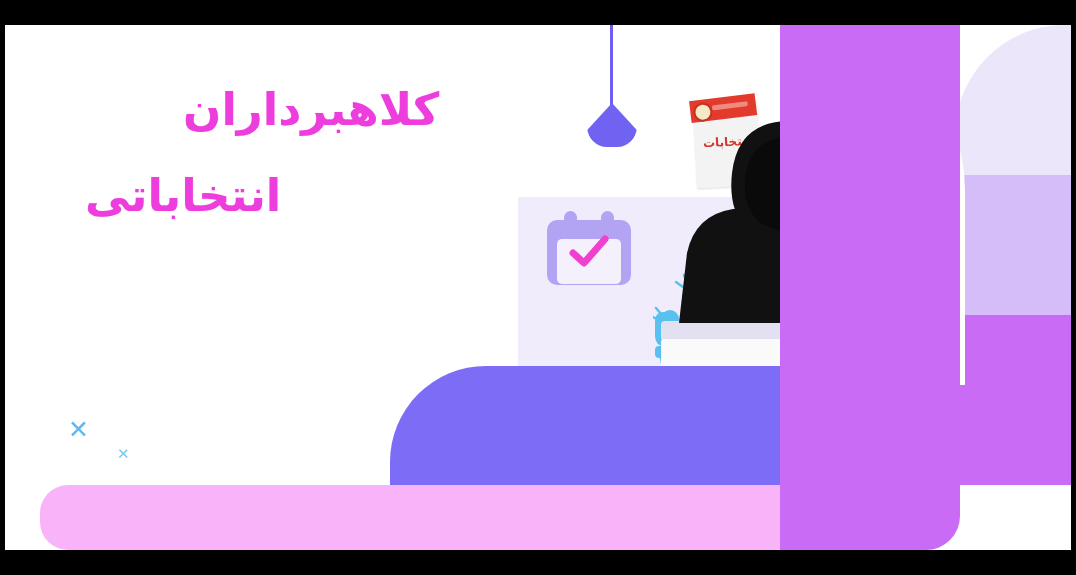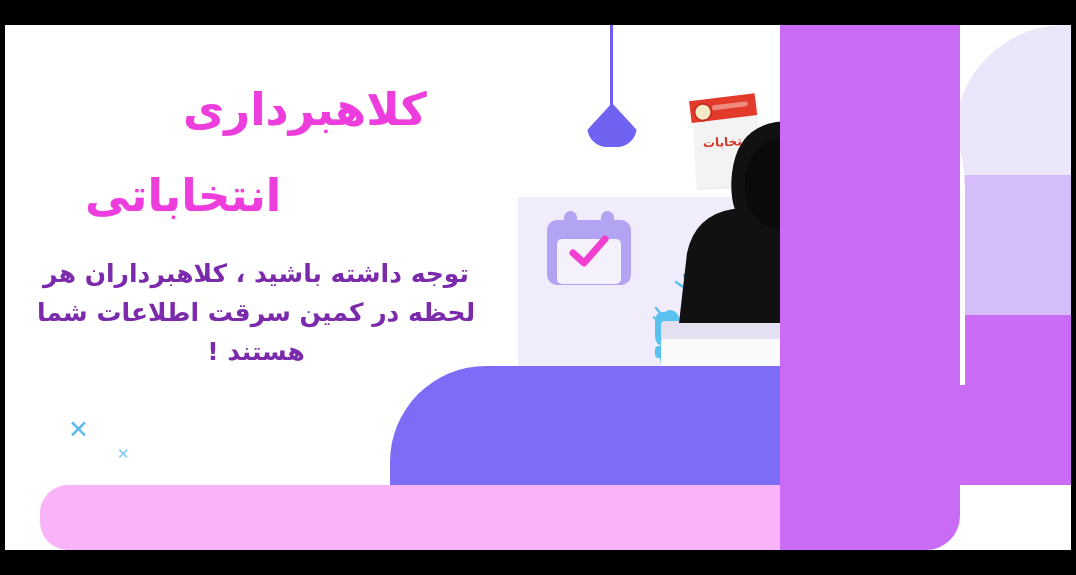--- a/index.html
+++ b/index.html
@@ -105,25 +105,24 @@
              border-bottom-left-radius:28px;}
   #column-purple{position:absolute;left:775px;top:0;width:180px;height:525px;
                  background:#ca6bf5;border-bottom-right-radius:34px;}
 </style>
 </head>
 <body>
 
 <div id="frame">
   <div id="slide">
 
-    <div class="headline" id="title-line-1">کلاهبرداری</div>
+    <div class="headline" id="title-line-1">کلاهبرداران</div>
 
     <div class="headline" id="title-line-2">انتخاباتی</div>
 
-    <div id="body-text">توجه داشته باشید ، کلاهبرداران هر لحظه در کمین سرقت اطلاعات شما هستند !</div>
 
     <span class="xmark" id="deco-x-large">✕</span>
     <span class="xmark" id="deco-x-small">✕</span>
 
     <div id="illustration">
 
       <div class="edge-band" id="band-lavender-pale"></div>
       <div class="edge-band" id="band-lavender-mid"></div>
       <div class="edge-band" id="band-purple-bright"></div>
 

